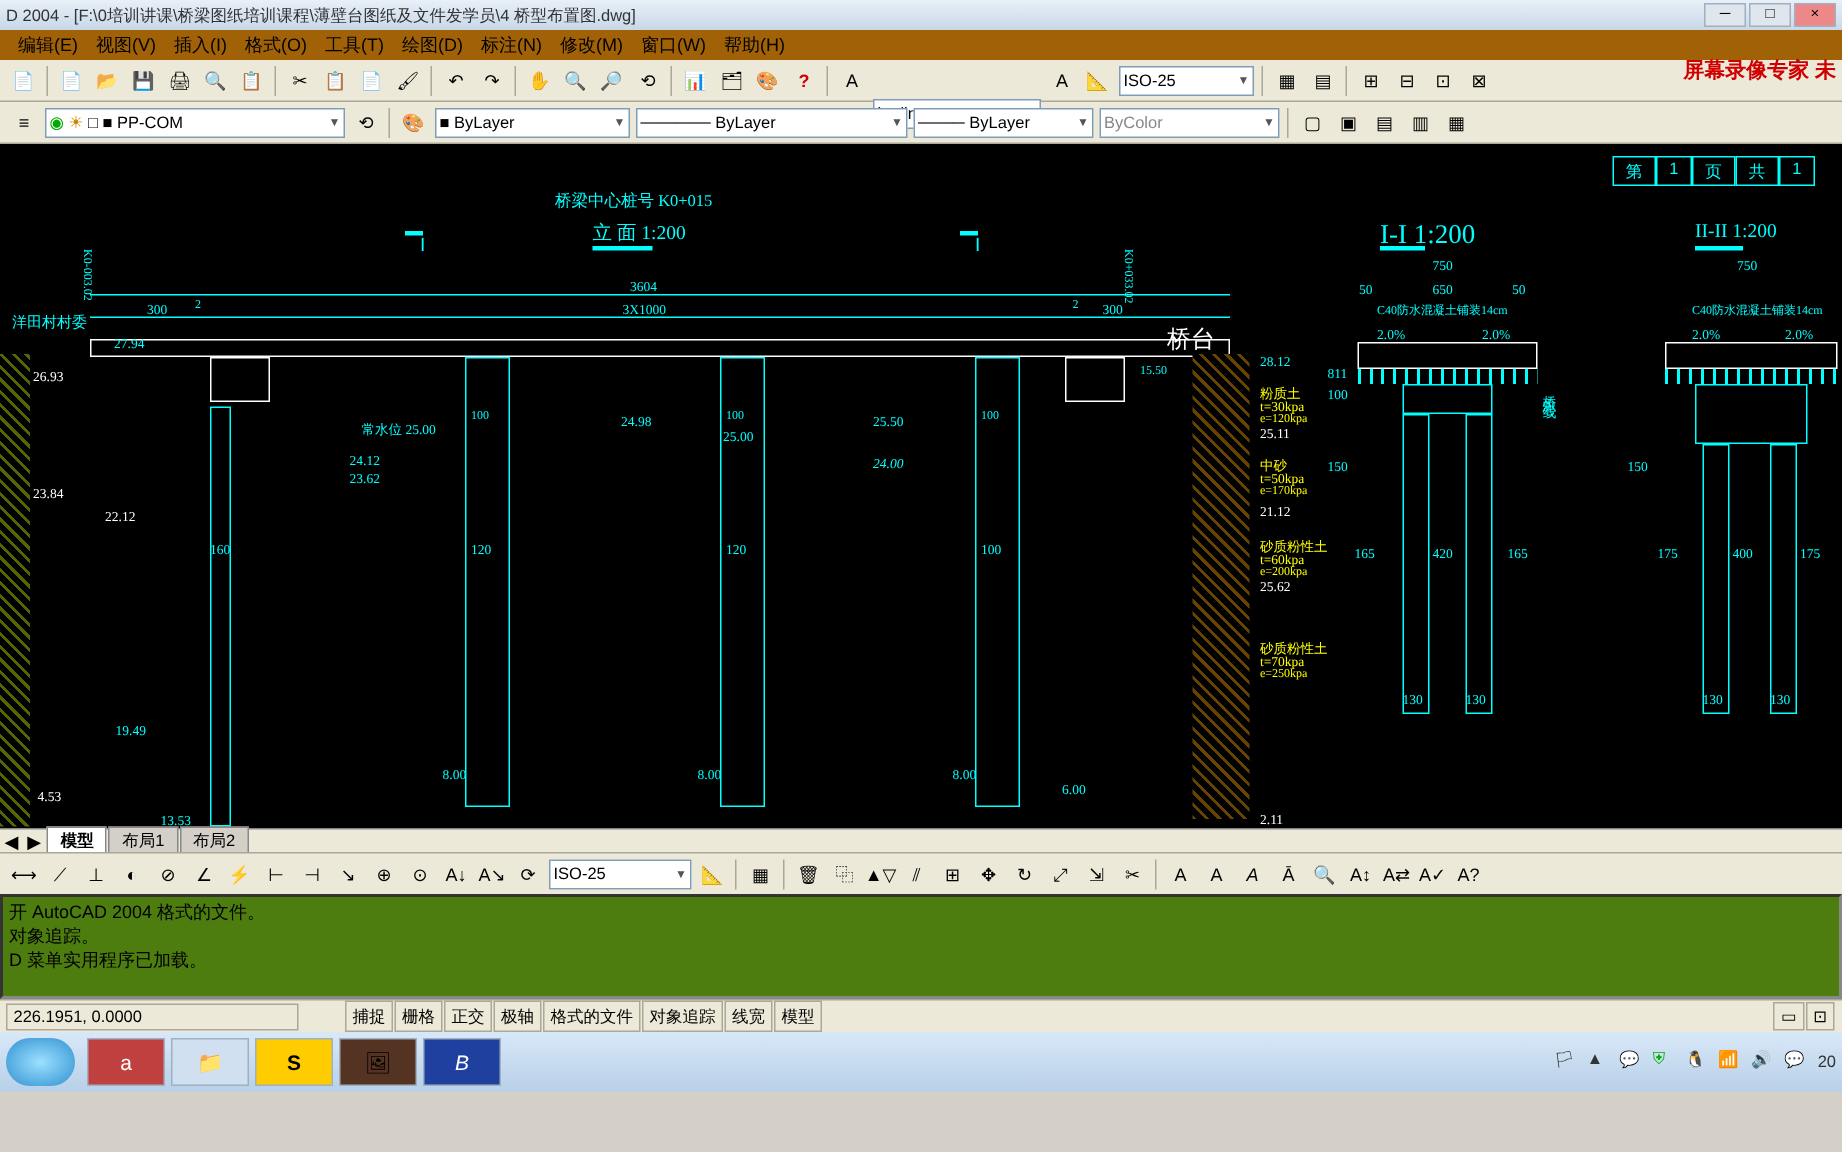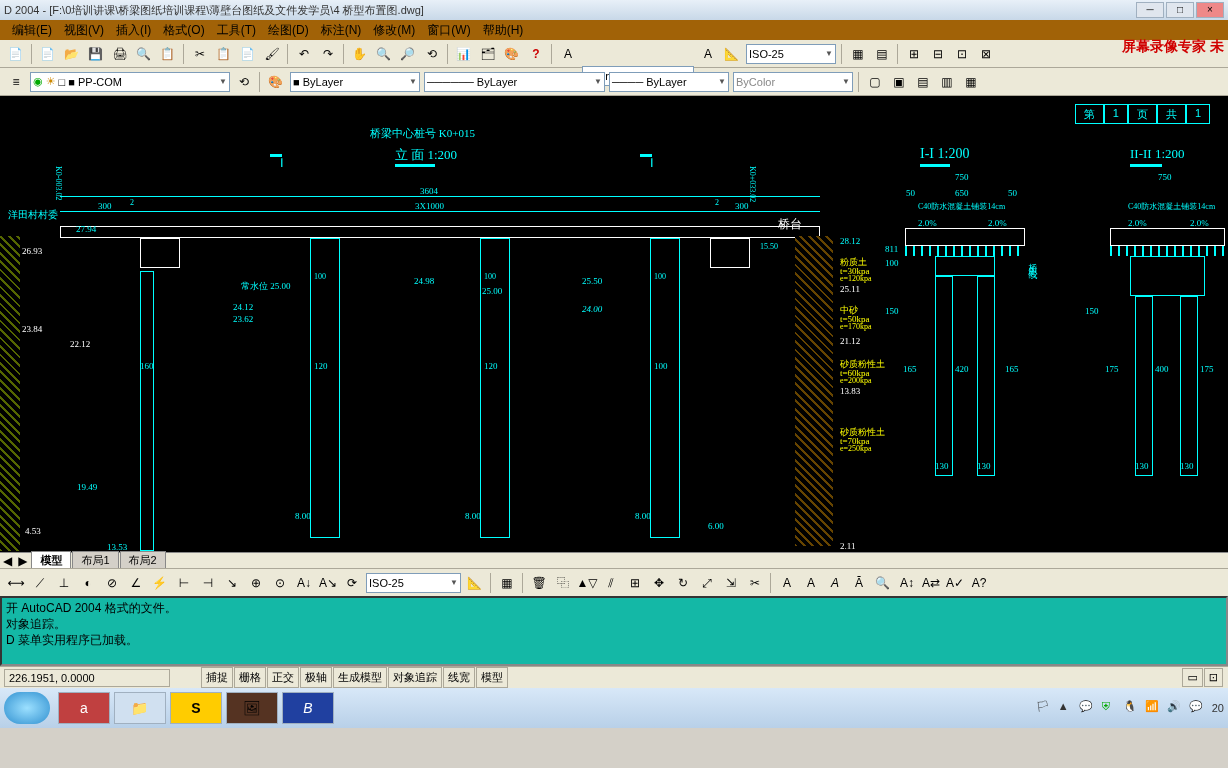--- a/index.html
+++ b/index.html
@@ -28,25 +28,25 @@
 .cad-text { position: absolute; color: #0ff; font-size: 9px; white-space: nowrap; font-family: SimSun, serif; }
 .cad-text.white { color: #fff; }
 .cad-text.yellow { color: #ff0; }
 .box-line { position: absolute; border: 1px solid #fff; }
 .cyan-line { position: absolute; border-top: 1px solid #0ff; }
 .page-box { position: absolute; top: 8px; right: 18px; height: 20px; display: flex; background: #000; }
 .page-cell { border: 1px solid #0ff; color: #0ff; font-size: 11px; padding: 2px 8px; }
 
 .dim-toolbar { height: 28px; background: #ece9d8; display: flex; align-items: center; padding: 0 4px; border-top: 1px solid #aca899; }
 
-.cmdarea { height: 70px; background: #14b8a6; color: #000; font-size: 12px; padding: 2px 4px; font-family: SimSun, monospace; line-height: 16px; border: 2px inset #888; }
+.cmdarea { height: 70px; background: #4d7c0f; color: #000; font-size: 12px; padding: 2px 4px; font-family: SimSun, monospace; line-height: 16px; border: 2px inset #888; }
 
 .statusbar { height: 22px; background: #ece9d8; display: flex; align-items: center; padding: 0 4px; font-size: 11px; border-top: 1px solid #aca899; }
 .status-cell { padding: 2px 4px; border: 1px solid #aca899; margin-right: 1px; cursor: pointer; }
-.coords { width: 166px; }
+.coords { width: 195px; }
 
 .taskbar { height: 40px; background: linear-gradient(#d8e8f8,#b8d0e8); display: flex; align-items: center; padding: 0 4px; }
 .start-btn { width: 46px; height: 32px; background: radial-gradient(#9ce0ff,#3090d0); border-radius: 16px; margin-right: 6px; cursor: pointer; }
 .task-btn { width: 52px; height: 32px; margin: 0 2px; border: 1px solid #a0b0c0; background: #d0e0f0; display: inline-flex; align-items: center; justify-content: center; font-size: 14px; cursor: pointer; }
 .tray { margin-left: auto; display: flex; align-items: center; gap: 6px; color: #333; font-size: 11px; }
 .tray-icon { width: 16px; height: 16px; display: inline-block; }
 </style>
 </head>
 <body>
 
@@ -159,21 +159,21 @@
     <div class="page-cell">第</div>
     <div class="page-cell">1</div>
     <div class="page-cell">页</div>
     <div class="page-cell">共</div>
     <div class="page-cell">1</div>
   </div>
 
   <div class="cad-text" style="left:370px;top:30px;font-size:11px;">桥梁中心桩号 K0+015</div>
   <div class="cad-text" style="left:395px;top:50px;font-size:13px;">立  面  1:200</div>
   <div style="position:absolute;left:395px;top:68px;width:40px;height:3px;background:#0ff;"></div>
-  <div class="cad-text" style="left:920px;top:50px;font-size:14px;">I-I 1:200</div>
+  <div class="cad-text" style="left:920px;top:50px;font-size:18px;">I-I 1:200</div>
   <div style="position:absolute;left:920px;top:68px;width:30px;height:3px;background:#0ff;"></div>
   <div class="cad-text" style="left:1130px;top:50px;font-size:13px;">II-II 1:200</div>
   <div style="position:absolute;left:1130px;top:68px;width:32px;height:3px;background:#0ff;"></div>
 
   <div class="cad-text" style="left:420px;top:90px;">3604</div>
   <div class="cad-text" style="left:415px;top:105px;">3X1000</div>
   <div class="cad-text" style="left:98px;top:105px;">300</div>
   <div class="cad-text" style="left:715px;top:102px;font-size:8px;">2</div>
   <div class="cad-text" style="left:735px;top:105px;">300</div>
   <div class="cad-text" style="left:130px;top:102px;font-size:8px;">2</div>
@@ -194,21 +194,21 @@
   <div class="box-line" style="left:710px;top:142px;width:40px;height:30px;"></div>
   <div class="box-line" style="left:140px;top:175px;width:14px;height:280px;border-color:#0ff;"></div>
 
   <div style="position:absolute;left:795px;top:140px;width:38px;height:310px;background:repeating-linear-gradient(45deg,#664400 0 2px,#000 2px 6px);"></div>
 
   <div style="position:absolute;left:0;top:140px;width:20px;height:315px;background:repeating-linear-gradient(45deg,#556600 0 2px,#000 2px 6px);"></div>
 
   <div class="cad-text" style="left:8px;top:112px;font-size:10px;">洋田村村委</div>
   <div class="cad-text" style="left:54px;top:70px;writing-mode:vertical-rl;font-size:8px;">K0-003.02</div>
   <div class="cad-text" style="left:748px;top:70px;writing-mode:vertical-rl;font-size:8px;">K0+033.02</div>
-  <div class="cad-text white" style="left:778px;top:120px;font-size:12px;">桥台</div>
+  <div class="cad-text white" style="left:778px;top:120px;font-size:16px;">桥台</div>
 
   <div class="cad-text" style="left:76px;top:128px;">27.94</div>
   <div class="cad-text white" style="left:22px;top:150px;">26.93</div>
   <div class="cad-text white" style="left:22px;top:228px;">23.84</div>
   <div class="cad-text white" style="left:70px;top:243px;">22.12</div>
   <div class="cad-text white" style="left:25px;top:430px;">4.53</div>
   <div class="cad-text" style="left:77px;top:386px;">19.49</div>
   <div class="cad-text" style="left:107px;top:446px;">13.53</div>
   <div class="cad-text" style="left:140px;top:265px;">160</div>
   <div class="cad-text" style="left:314px;top:265px;">120</div>
@@ -228,21 +228,21 @@
   <div class="cad-text" style="left:708px;top:425px;">6.00</div>
   <div class="cad-text" style="left:760px;top:146px;font-size:8px;">15.50</div>
 
   <div class="cad-text" style="left:295px;top:415px;">8.00</div>
   <div class="cad-text" style="left:465px;top:415px;">8.00</div>
   <div class="cad-text" style="left:635px;top:415px;">8.00</div>
 
   <div class="cad-text" style="left:840px;top:140px;">28.12</div>
   <div class="cad-text white" style="left:840px;top:188px;">25.11</div>
   <div class="cad-text white" style="left:840px;top:240px;">21.12</div>
-  <div class="cad-text white" style="left:840px;top:290px;">13.83</div>
+  <div class="cad-text white" style="left:840px;top:290px;">25.62</div>
   <div class="cad-text white" style="left:840px;top:445px;">2.11</div>
 
   <div class="cad-text yellow" style="left:840px;top:160px;">粉质土</div>
   <div class="cad-text yellow" style="left:840px;top:170px;">t=30kpa</div>
   <div class="cad-text yellow" style="left:840px;top:178px;font-size:8px;">e=120kpa</div>
   <div class="cad-text yellow" style="left:840px;top:208px;">中砂</div>
   <div class="cad-text yellow" style="left:840px;top:218px;">t=50kpa</div>
   <div class="cad-text yellow" style="left:840px;top:226px;font-size:8px;">e=170kpa</div>
   <div class="cad-text yellow" style="left:840px;top:262px;">砂质粉性土</div>
   <div class="cad-text yellow" style="left:840px;top:272px;text-align:right;">t=60kpa</div>
@@ -352,21 +352,21 @@
   <div>D 菜单实用程序已加载。</div>
 </div>
 
 <div class="statusbar">
   <div class="status-cell coords">226.1951, 0.0000</div>
   <div style="flex:0 0 30px;"></div>
   <div class="status-cell">捕捉</div>
   <div class="status-cell">栅格</div>
   <div class="status-cell">正交</div>
   <div class="status-cell">极轴</div>
-  <div class="status-cell">生成模型</div>
+  <div class="status-cell">格式的文件</div>
   <div class="status-cell">对象追踪</div>
   <div class="status-cell">线宽</div>
   <div class="status-cell">模型</div>
   <div style="flex:1;"></div>
   <div class="status-cell">▭</div>
   <div class="status-cell">⊡</div>
 </div>
 
 <div class="taskbar">
   <div class="start-btn"></div>

